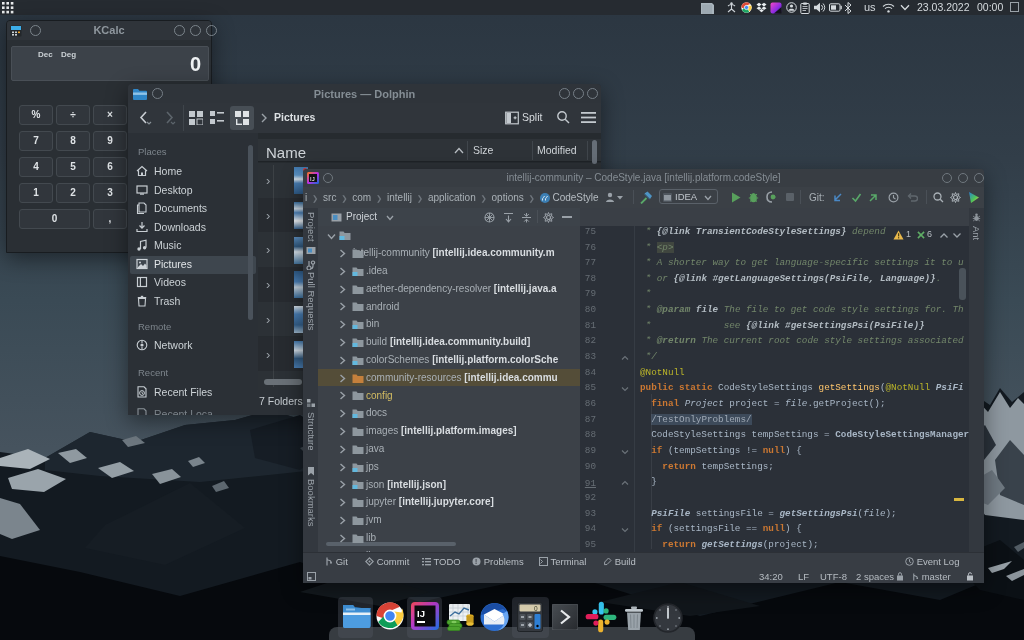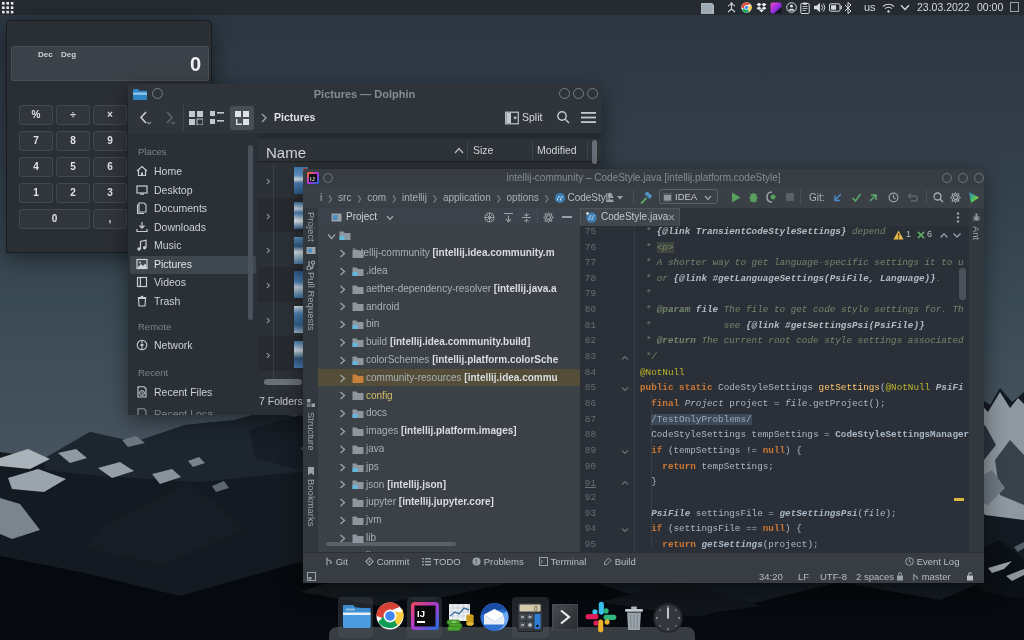--- a/index.html
+++ b/index.html
@@ -272,20 +272,36 @@
         <circle cx="7" cy="23" r="0.7"></circle>
         <circle cx="23" cy="23" r="0.7"></circle>
       </g>
   <rect x="14.2" y="4.8" width="1.6" height="10.7" fill="#e8ecef"></rect>
   <rect x="14.35" y="8.5" width="1.3" height="7" fill="#c2c9cf"></rect>
  </svg>
 </div>
 
 <div class="win" id="kcalc" style="left:6px;top:20px;width:206px;height:233px;background:#2a2f34;border:1px solid #181c20;border-radius:4px 4px 0 0;box-sizing:border-box;">
 
+ <div class="a" style="left:0;top:0;width:204px;height:19px;background:#2f343a;border-radius:3px 3px 0 0;">
+  <svg class="a" style="left:3px;top:3.5px" width="12" height="12" viewBox="0 0 12 12">
+        <rect x="0.5" y="0.5" width="11" height="11" rx="1" fill="#23272b"></rect>
+        <rect x="1" y="1" width="10" height="4" fill="#3daee9"></rect>
+        <rect x="2" y="6.5" width="2" height="1.6" fill="#cdd2d6"></rect>
+        <rect x="5" y="6.5" width="2" height="1.6" fill="#cdd2d6"></rect>
+        <rect x="8" y="6.5" width="2" height="1.6" fill="#f4a623"></rect>
+        <rect x="2" y="9" width="2" height="1.6" fill="#cdd2d6"></rect>
+        <rect x="5" y="9" width="2" height="1.6" fill="#cdd2d6"></rect>
+      </svg>
+  <div class="a" style="left:23px;top:4px;width:11px;height:11px;border:1.4px solid #7b848b;border-radius:50%;box-sizing:border-box;"></div>
+  <div class="a" style="left:0;top:3px;width:204px;text-align:center;font-size:11px;font-weight:bold;color:#8f979e;">KCalc</div>
+  <div class="a" style="left:167px;top:4px;width:11px;height:11px;border:1.4px solid #7b848b;border-radius:50%;box-sizing:border-box;"></div>
+  <div class="a" style="left:183px;top:4px;width:11px;height:11px;border:1.4px solid #7b848b;border-radius:50%;box-sizing:border-box;"></div>
+  <div class="a" style="left:199px;top:4px;width:11px;height:11px;border:1.4px solid #7b848b;border-radius:50%;box-sizing:border-box;"></div>
+ </div>
 
  <div class="a" style="left:4px;top:25px;width:198px;height:35px;background:#3c4249;border:1px solid #494f56;border-radius:2px;box-sizing:border-box;">
   <div class="a" style="left:26px;top:3px;font-size:8px;font-weight:bold;color:#ccd2d6;">Dec</div>
   <div class="a" style="left:49px;top:3px;font-size:8px;font-weight:bold;color:#ccd2d6;">Deg</div>
   <div class="a" style="right:7px;top:6px;font-size:20px;font-weight:bold;color:#eef1f3;">0</div>
  </div>
 
  <div class="kb" style="left:12px;top:84px;">%</div>
  <div class="kb" style="left:49px;top:84px;">÷</div>
  <div class="kb" style="left:86px;top:84px;">×</div>
@@ -535,21 +551,21 @@
         <text x="3" y="8.5" font-size="6" fill="#fff" font-family="Liberation Sans">IJ</text>
       </svg>
   <div class="a" style="left:20px;top:4px;width:10px;height:10px;border:1.3px solid #70787f;border-radius:50%;box-sizing:border-box;"></div>
   <div class="a" style="left:100px;top:3px;width:481px;text-align:center;font-size:10px;color:#858d94;white-space:nowrap;">intellij-community – CodeStyle.java [intellij.platform.codeStyle]</div>
   <div class="a" style="left:639px;top:4px;width:10px;height:10px;border:1.3px solid #70787f;border-radius:50%;box-sizing:border-box;"></div>
   <div class="a" style="left:655px;top:4px;width:10px;height:10px;border:1.3px solid #70787f;border-radius:50%;box-sizing:border-box;"></div>
   <div class="a" style="left:671px;top:4px;width:10px;height:10px;border:1.3px solid #70787f;border-radius:50%;box-sizing:border-box;"></div>
  </div>
 
  <div class="a" style="left:0;top:18px;width:681px;height:21px;background:#3b4046;" id="inav">
-  <div class="a" style="left:17px;top:5px;font-size:10px;color:#a9b0b6;white-space:nowrap;">i <span class="bsep">❯</span> src <span class="bsep">❯</span> com <span class="bsep">❯</span> intellij <span class="bsep">❯</span> application <span class="bsep">❯</span> options <span class="bsep">❯</span> <svg width="10" height="10" viewBox="0 0 10 10" style="vertical-align:-1.5px">
+  <div class="a" style="left:2px;top:5px;font-size:10px;color:#a9b0b6;white-space:nowrap;">i <span class="bsep">❯</span> src <span class="bsep">❯</span> com <span class="bsep">❯</span> intellij <span class="bsep">❯</span> application <span class="bsep">❯</span> options <span class="bsep">❯</span> <svg width="10" height="10" viewBox="0 0 10 10" style="vertical-align:-1.5px">
           <circle cx="5" cy="5" r="5" fill="#3c7fb4"></circle>
           <path d="M2.5,7.5 C2,4.5 4,4.8 4.5,3 M5.5,7.5 C5,4.5 7,4.8 7.5,3" stroke="#d8e4ee" stroke-width="1" fill="none"></path>
         </svg> <span style="color:#b6bcc2;">CodeStyle</span></div>
   <svg class="a" style="left:302px;top:5px" width="20" height="11" viewBox="0 0 20 11">
         <circle cx="5" cy="3" r="2.2" fill="#9aa1a8"></circle>
         <path d="M1,10 C1,6.5 9,6.5 9,10 Z" fill="#9aa1a8"></path>
         <path d="M12,4 l3,3.5 l3,-3.5" fill="#9aa1a8"></path>
       </svg>
   <div class="a" style="left:330px;top:3px;width:1px;height:14px;background:#4a5057;"></div>
   <svg class="a" style="left:337px;top:4px" width="13" height="13" viewBox="0 0 13 13">
@@ -846,39 +862,20 @@
             <path d="M1.5,1 L5.5,4.5 L1.5,8" stroke="#9aa1a8" stroke-width="1.4" fill="none"></path>
           </svg>
           <svg class="a fi" style="left:34px">
             <use href="#fpl"></use>
           </svg>
           <span class="lbl" style="left:48px;">license</span>
         </div>
   </div>
  </div>
 
- <div class="a" style="left:277px;top:39px;width:389px;height:18px;background:#2f343b;" id="itabs">
-  <div class="a" style="left:0;top:0;width:100px;height:18px;background:#42474e;border:1px solid #50565d;border-bottom:none;box-sizing:border-box;"></div>
-  <svg class="a" style="left:6px;top:3.5px" width="11" height="11" viewBox="0 0 11 11">
-        <circle cx="5.5" cy="5.5" r="5.2" fill="#3c7fb4"></circle>
-        <circle cx="1.5" cy="1.5" r="1.4" fill="#cdd3d8"></circle>
-        <path d="M3,8 C2.6,5 4.6,5.3 5,3.2 M6,8 C5.6,5 7.6,5.3 8,3.2" stroke="#d8e4ee" stroke-width="1" fill="none"></path>
-      </svg>
-  <div class="a" style="left:21px;top:3px;font-size:10px;color:#c3c9cf;">CodeStyle.java</div>
-  <svg class="a" style="left:88px;top:5.5px" width="7" height="7" viewBox="0 0 7 7">
-        <path d="M1,1 L6,6 M6,1 L1,6" stroke="#8a9299" stroke-width="1.1"></path>
-      </svg>
-  <svg class="a" style="left:376px;top:4px" width="4" height="11" viewBox="0 0 4 11">
-        <g fill="#9aa1a8">
-          <circle cx="2" cy="1.5" r="1.2"></circle>
-          <circle cx="2" cy="5.5" r="1.2"></circle>
-          <circle cx="2" cy="9.5" r="1.2"></circle>
-        </g>
-      </svg>
- </div>
 
  <div class="a" style="left:277px;top:57px;width:389px;height:326px;background:#2b3038;overflow:hidden;" id="ied">
   <div class="ln" style="top:-0.2px;">75</div>
       <div class="ln" style="top:15.5px;">76</div>
       <div class="ln" style="top:31.1px;">77</div>
       <div class="ln" style="top:46.8px;">78</div>
       <div class="ln" style="top:62.4px;">79</div>
       <div class="ln" style="top:78.1px;">80</div>
       <div class="ln" style="top:93.8px;">81</div>
       <div class="ln" style="top:109.4px;">82</div>

